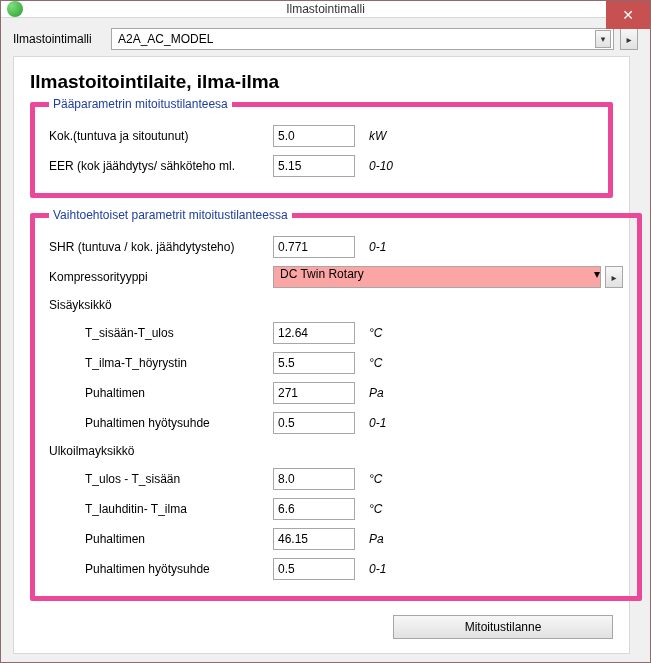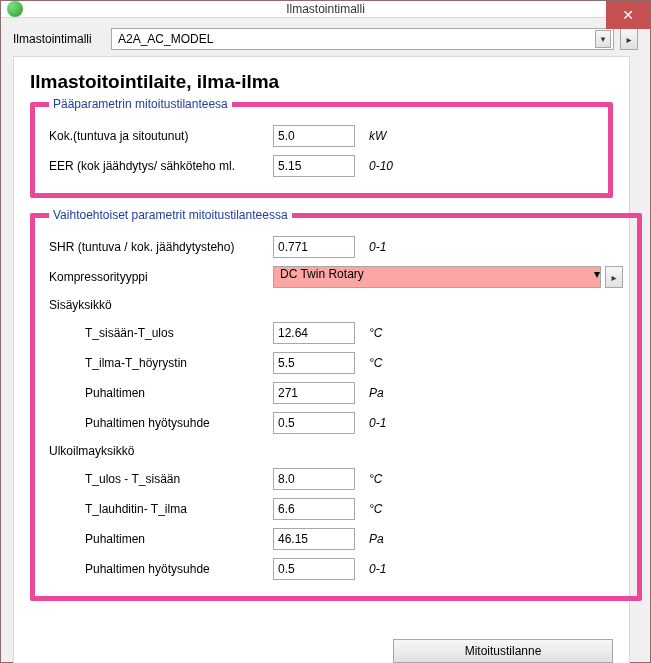--- a/index.html
+++ b/index.html
@@ -146,21 +146,20 @@
   .btn {
     height: 24px;
     border: 1px solid #a7a7a7;
     background: linear-gradient(#f7f7f7,#e1e1e1);
     padding: 0 12px;
     font-family: inherit;
     font-size: 12px;
     display: inline-flex;
     align-items: center;
     justify-content: center;
-    margin-top: 24px;
   }
   .btn-wide { width: 220px; }
   .bottom-btns {
     display: flex;
     justify-content: flex-end;
     padding: 4px 0 2px 0;
   }
   .footer {
     display: flex;
     gap: 10px;

